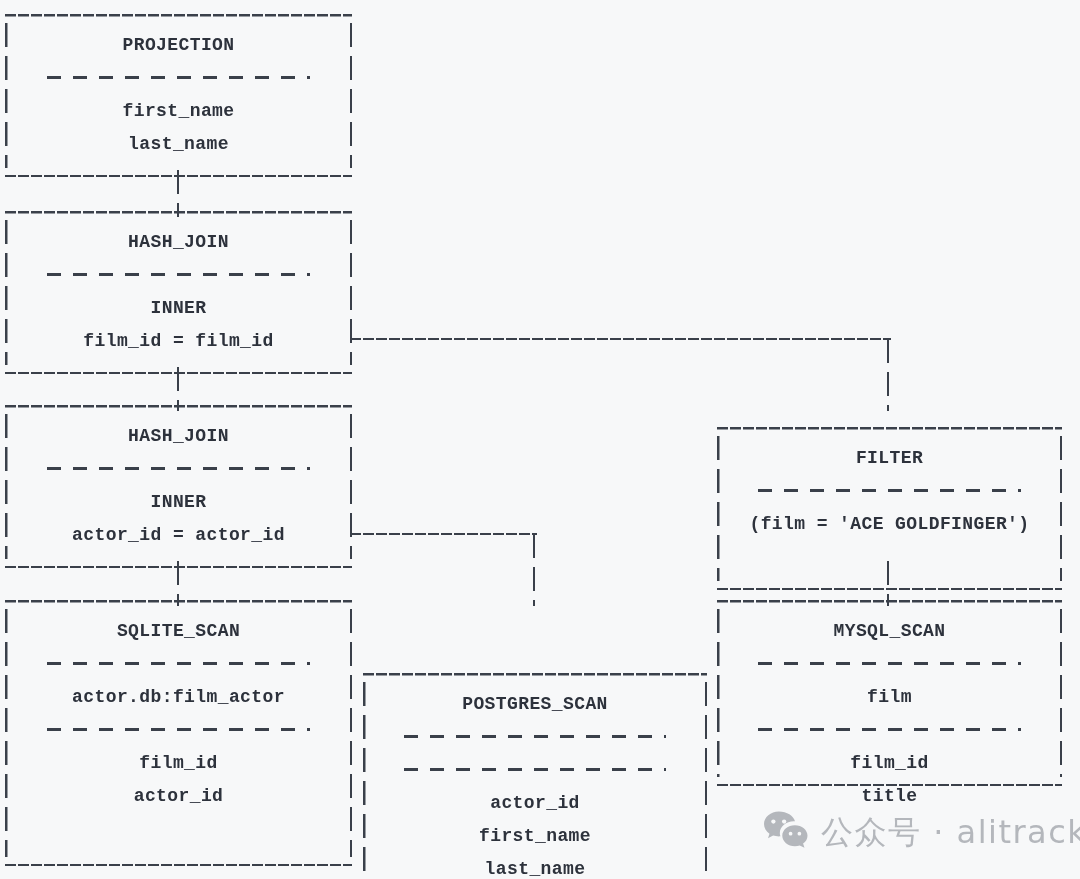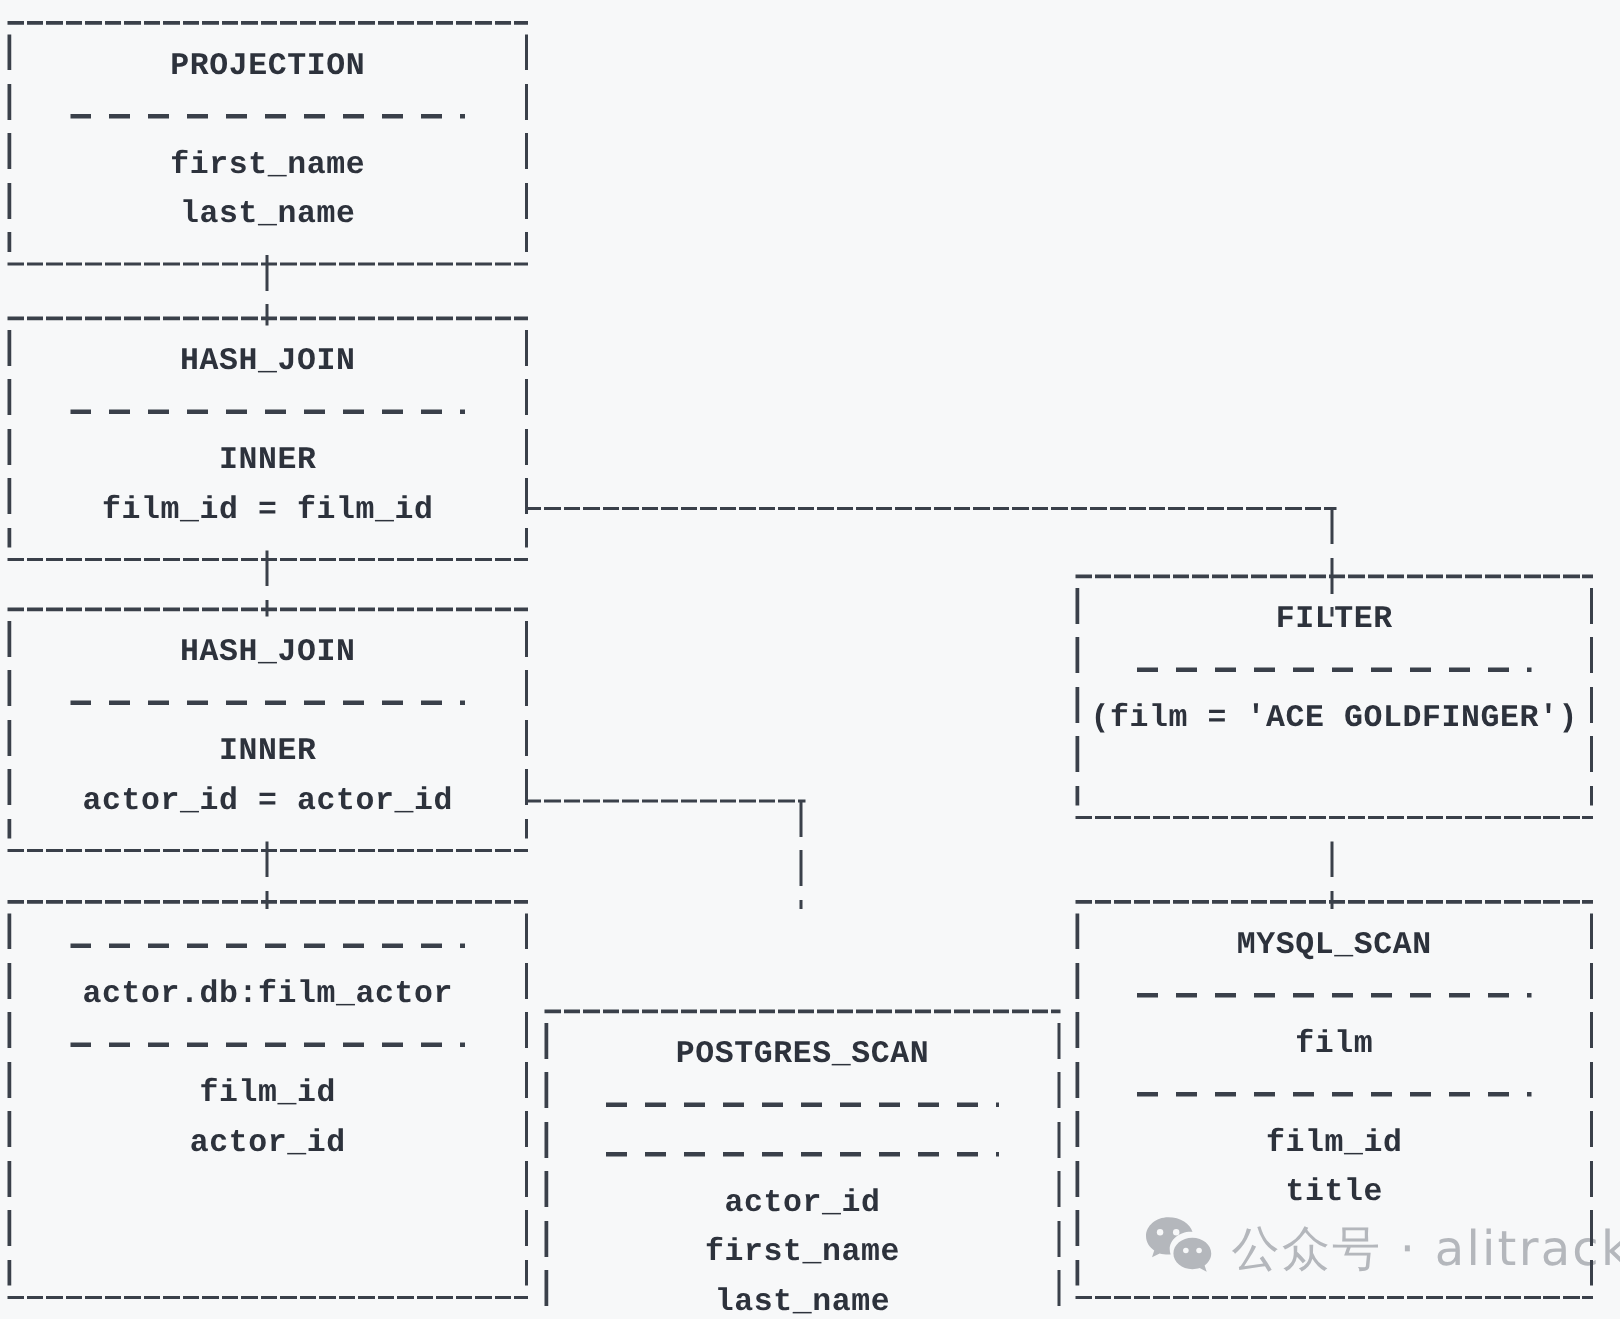--- a/index.html
+++ b/index.html
@@ -27,21 +27,21 @@
       repeating-linear-gradient(180deg, var(--ink) 0 24px, rgba(0,0,0,0) 24px 33px),
       repeating-linear-gradient(180deg, var(--ink) 0 24px, rgba(0,0,0,0) 24px 33px);
     background-size:100% 2.5px, 100% 2.5px, 2.5px calc(100% - 18px), 2.5px calc(100% - 18px);
     background-position:0 0, 0 100%, 0 9px, 100% 9px;
     background-repeat:no-repeat;
   }
   .row{
     height:33px;
     display:flex;align-items:center;justify-content:center;
     color:var(--text);
-    font-size:21px;
+    font-size:18px;
     font-weight:bold;
     letter-spacing:0.4px;
     white-space:pre;
   }
   .sep-line{
     width:76%;height:2.5px;
     background:repeating-linear-gradient(90deg, var(--ink) 0 14px, rgba(0,0,0,0) 14px 26px);
   }
   
   .conn-h{
@@ -97,45 +97,46 @@
       <div class="row sep"><div class="sep-line"></div></div>
       <div class="row text">INNER</div>
       <div class="row text">film_id = film_id</div>
     </div>
     <div class="node" style="left: 5px; top: 405px; width: 347px; height: 163px;">
       <div class="row text">HASH_JOIN</div>
       <div class="row sep"><div class="sep-line"></div></div>
       <div class="row text">INNER</div>
       <div class="row text">actor_id = actor_id</div>
     </div>
-    <div class="node" style="left: 717px; top: 383px; width: 345px; height: 163px;">
+    <div class="node" style="left: 717px; top: 427px; width: 345px; height: 163px;">
       <div class="row text">FILTER</div>
       <div class="row sep"><div class="sep-line"></div></div>
       <div class="row text">(film = 'ACE GOLDFINGER')</div>
       <div class="row blank"></div>
     </div>
     <div class="node" style="left: 5px; top: 600px; width: 347px; height: 266px;">
+      <div class="row text">SQLITE_SCAN</div>
       <div class="row sep"><div class="sep-line"></div></div>
       <div class="row text">actor.db:film_actor</div>
       <div class="row sep"><div class="sep-line"></div></div>
       <div class="row text">film_id</div>
       <div class="row text">actor_id</div>
       <div class="row blank"></div>
       <div class="row blank"></div>
     </div>
     <div class="node" style="left: 363px; top: 629px; width: 344px; height: 266px; margin-top: 44px;">
       <div class="row text">POSTGRES_SCAN</div>
       <div class="row sep"><div class="sep-line"></div></div>
       <div class="row sep"><div class="sep-line"></div></div>
       <div class="row text">actor_id</div>
       <div class="row text">first_name</div>
       <div class="row text">last_name</div>
       <div class="row blank"></div>
     </div>
-    <div class="node" style="left: 717px; top: 600px; width: 345px; height: 266px;">
+    <div class="node" style="left: 717px; top: 600px; width: 345px; height: 186px;">
       <div class="row text">MYSQL_SCAN</div>
       <div class="row sep"><div class="sep-line"></div></div>
       <div class="row text">film</div>
       <div class="row sep"><div class="sep-line"></div></div>
       <div class="row text">film_id</div>
       <div class="row text">title</div>
       <div class="row blank"></div>
       <div class="row blank"></div>
     </div>
     <div class="conn-v" style="left: 176.75px; top: 170px; height: 47px;"></div>

